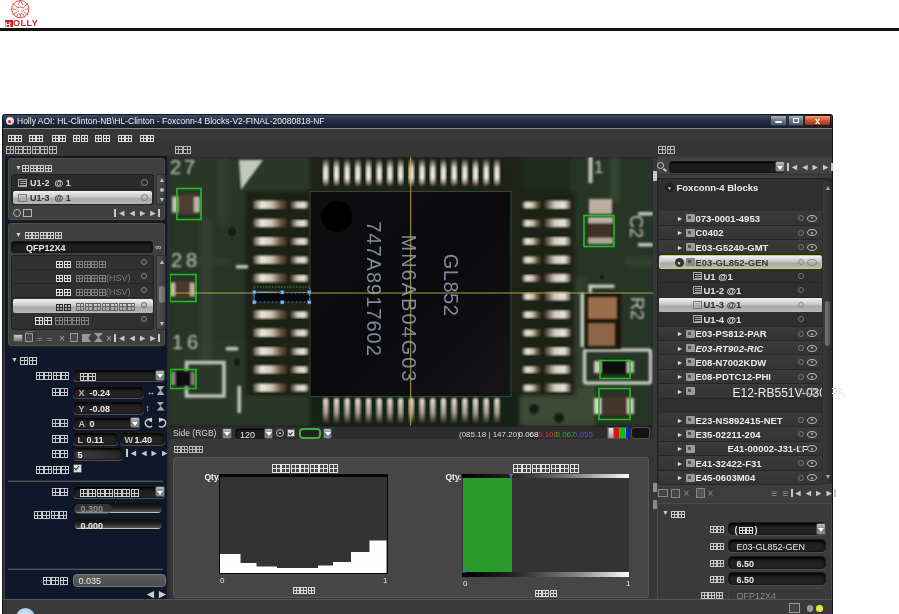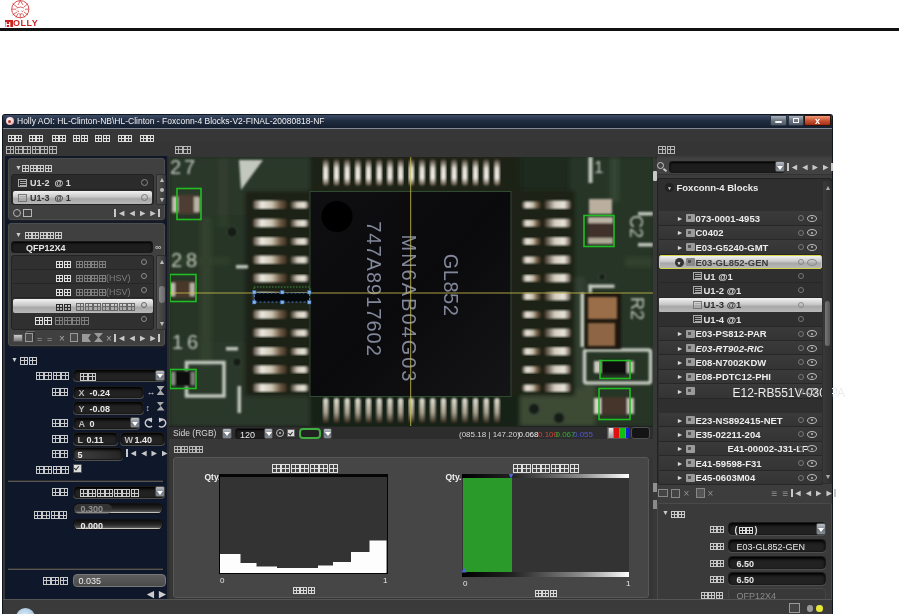--- a/index.html
+++ b/index.html
@@ -636,21 +636,21 @@
    <div class="abs" style="left:1px;top:262.8px;width:163px;height:14.4px;border-bottom:1px solid #272727;background:linear-gradient(#3a3a3a,#343434);">
           <span class="abs" style="left:18px;top:3.5px;color:#d8d8d8;font-size:7px;line-height:7px;">►</span>
           <span class="fold" style="left:27px;top:3px;"></span>
           <span class="abs" style="left:37px;top:2.5px;color:#ececec;font-size:9.5px;font-weight:bold;margin-left:32px;">E41-00002-J31-LF</span>
           <span class="circ" style="left:139px;top:4px;width:6px;height:6px;border-color:#777;"></span>
           <span class="eye" style="left:148px;top:3.5px;"></span>
         </div>
    <div class="abs" style="left:1px;top:277.2px;width:163px;height:14.4px;border-bottom:1px solid #272727;background:linear-gradient(#3a3a3a,#343434);">
           <span class="abs" style="left:18px;top:3.5px;color:#d8d8d8;font-size:7px;line-height:7px;">►</span>
           <span class="fold" style="left:27px;top:3px;"></span>
-          <span class="abs" style="left:37px;top:2.5px;color:#ececec;font-size:9.5px;font-weight:bold;">E41-59598-F31</span>
+          <span class="abs" style="left:37px;top:2.5px;color:#ececec;font-size:9.5px;font-weight:bold;">E41-32422-F31</span>
           <span class="circ" style="left:139px;top:4px;width:6px;height:6px;border-color:#777;"></span>
           <span class="eye" style="left:148px;top:3.5px;"></span>
         </div>
    <div class="abs" style="left:1px;top:291.6px;width:163px;height:14.4px;border-bottom:1px solid #272727;background:linear-gradient(#3a3a3a,#343434);">
           <span class="abs" style="left:18px;top:3.5px;color:#d8d8d8;font-size:7px;line-height:7px;">►</span>
           <span class="fold" style="left:27px;top:3px;"></span>
           <span class="abs" style="left:37px;top:2.5px;color:#ececec;font-size:9.5px;font-weight:bold;">E45-0603M04</span>
           <span class="circ" style="left:139px;top:4px;width:6px;height:6px;border-color:#777;"></span>
           <span class="eye" style="left:148px;top:3.5px;"></span>
         </div>

